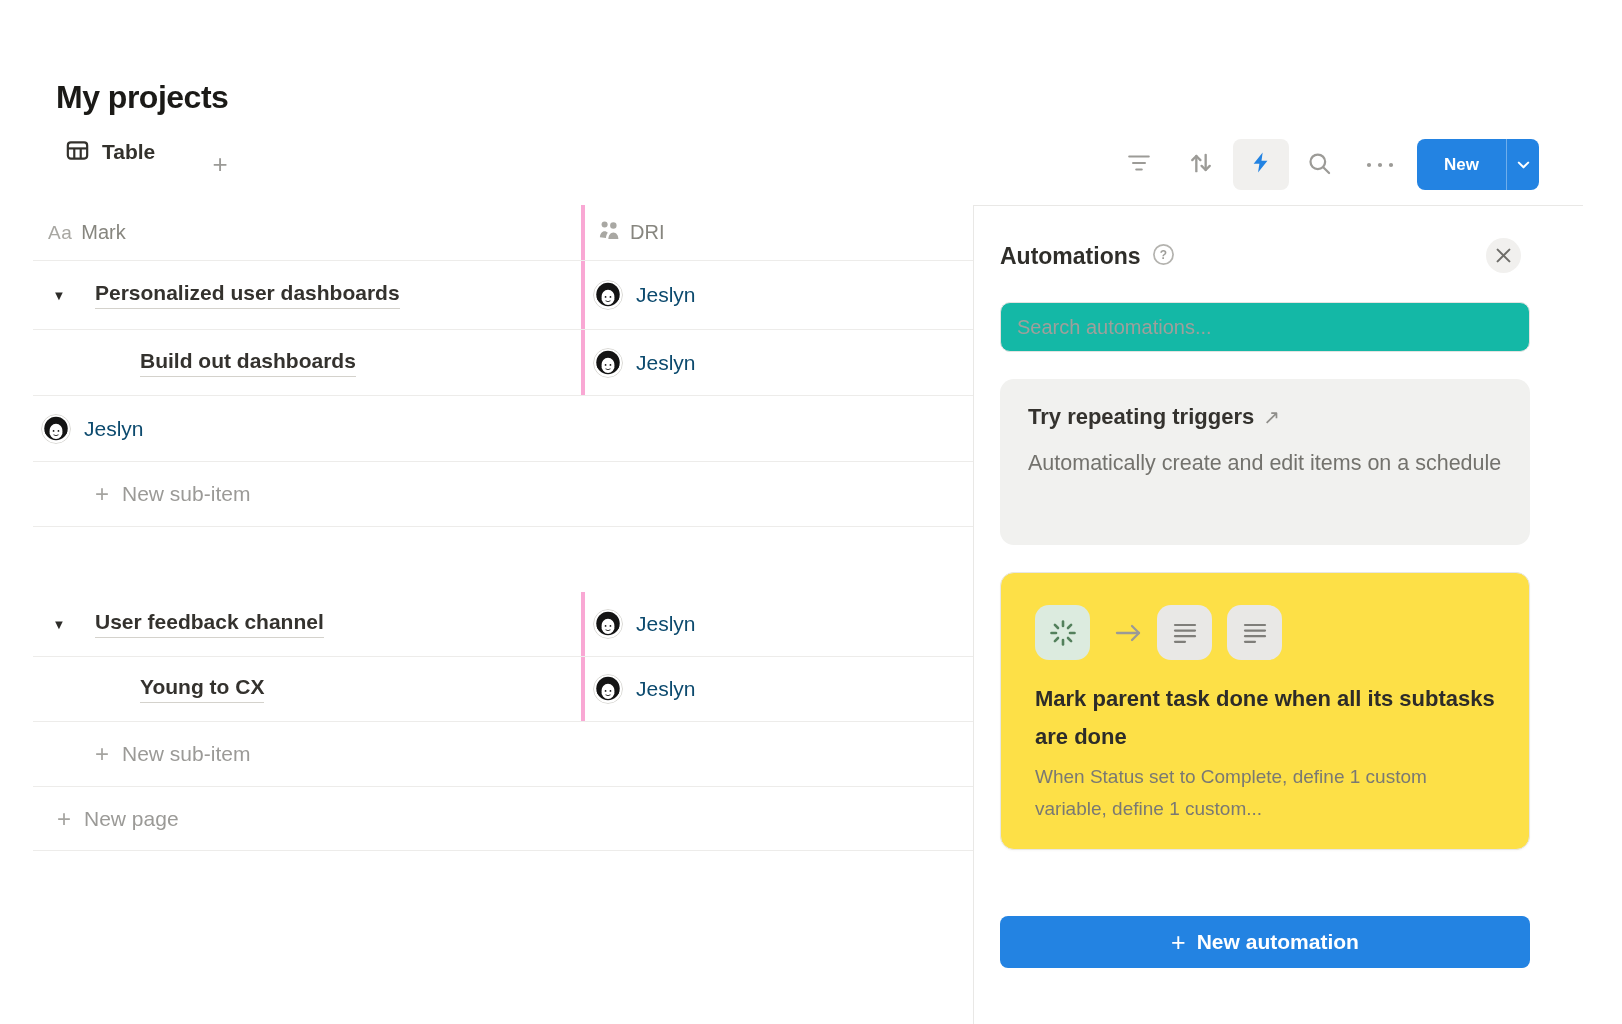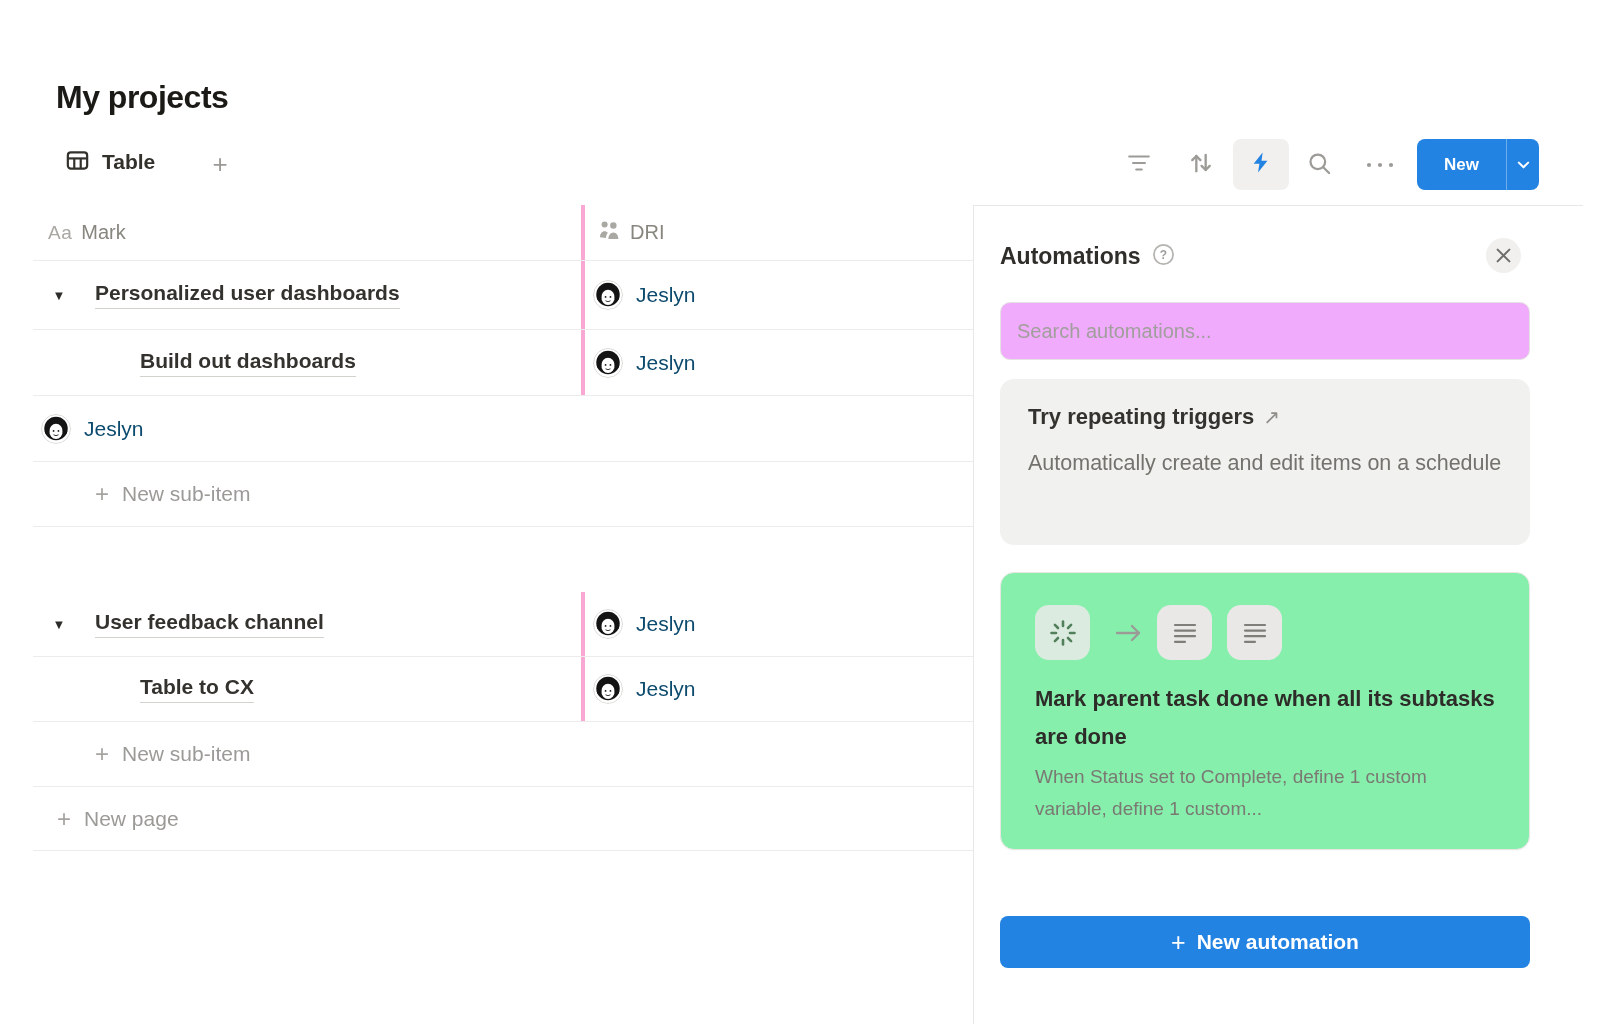--- a/index.html
+++ b/index.html
@@ -3,21 +3,21 @@
 <meta charset="utf-8">
 <style>
   * { margin:0; padding:0; box-sizing:border-box; }
   html,body { background:#fff; }
   body { font-family:"Liberation Sans","DejaVu Sans",sans-serif; color:#37352F; }
   #app { position:relative; width:1622px; height:1024px; background:#fff; overflow:hidden; }
 
   
   .page-title { position:absolute; left:56px; top:36px; font-size:32px; font-weight:800; letter-spacing:-0.5px; color:#1b1a17;margin-top:43px; }
 
-  .viewbar-tab { position:absolute; left:66px; top:140px; height:44px; display:flex; align-items:center; gap:13px; cursor:pointer; }
+  .viewbar-tab { position:absolute; left:66px; top:130px; height:44px; display:flex; align-items:center; gap:13px; cursor:pointer; }
   .viewbar-tab .tab-label { font-size:21px; font-weight:700; color:#33312c; }
   .viewbar-plus { position:absolute; left:200px; top:144px; width:40px; height:40px; display:flex; align-items:center; justify-content:center; font-size:26px; font-weight:400; color:#9B9A97; cursor:pointer; }
 
   
   .tb-icon { position:absolute; top:150px; width:30px; height:30px; display:flex; align-items:center; justify-content:center; cursor:pointer; }
   .bolt-box { position:absolute; left:1233px; top:139px; width:56px; height:51px; background:#F1F0EE; border-radius:8px; display:flex; align-items:center; justify-content:center; cursor:pointer; }
   .new-btn { position:absolute; left:1417px; top:139px; width:122px; height:51px; background:#2383E2; border-radius:8px; display:flex; align-items:stretch; color:#fff; cursor:pointer; overflow:hidden; }
   .new-btn .new-label { flex:1; display:flex; align-items:center; justify-content:center; font-size:17px; font-weight:700; }
   .new-btn .new-divider { width:1px; background:rgba(255,255,255,0.35); margin:0; }
   .new-btn .new-caret { width:32px; display:flex; align-items:center; justify-content:center; }
@@ -50,29 +50,29 @@
   .newrow-cell .plus { font-size:24px; font-weight:400; color:#A5A4A0; }
   .newrow-cell .nlabel { font-size:21px; }
   .cell-name.newsub { padding-left:62px; }
   .cell-name.newpage { padding-left:24px; }
 
   
   .panel-head { position:absolute; left:1000px; top:236px; height:40px; display:flex; align-items:center; gap:11px; }
   .panel-title { font-size:23px; font-weight:700; color:#2f2e2a; }
   .close-btn { position:absolute; left:1486px; top:238px; width:35px; height:35px; border-radius:50%; background:#F1F0EE; display:flex; align-items:center; justify-content:center; cursor:pointer; }
 
-  .search-box { position:absolute; left:1000px; top:302px; width:530px; height:58px; background:#f0abfc; border:1px solid #E4E3E1; border-radius:10px; padding:0 16px; font-size:20px; color:#37352F; font-family:"Liberation Sans","DejaVu Sans",sans-serif; outline:none; }
+  .search-box { position:absolute; left:1000px; top:302px; width:530px; height:50px; background:#14b8a6; border:1px solid #E4E3E1; border-radius:10px; padding:0 16px; font-size:20px; color:#37352F; font-family:"Liberation Sans","DejaVu Sans",sans-serif; outline:none; }
   .search-box::placeholder { color:#A09F9B; }
 
   .promo-card { position:absolute; left:1000px; top:379px; width:530px; height:166px; background:#F1F1EF; border-radius:14px; padding:25px 28px; cursor:pointer; }
   .promo-title { font-size:22px; font-weight:700; color:#34322E; display:flex; align-items:center; gap:9px; }
   .promo-title .ne-arrow { font-size:20px; font-weight:400; color:#8F8E8A; }
   .promo-body { margin-top:13px; font-size:21.5px; line-height:40px; color:#73726D; }
 
-  .auto-card { position:absolute; left:1000px; top:572px; width:530px; height:278px; background:#86efac; border:1px solid #E8E7E4; border-radius:14px; padding:32px 34px 0 34px; box-shadow:0 1px 2px rgba(0,0,0,0.03); cursor:pointer; }
+  .auto-card { position:absolute; left:1000px; top:572px; width:530px; height:278px; background:#fde047; border:1px solid #E8E7E4; border-radius:14px; padding:32px 34px 0 34px; box-shadow:0 1px 2px rgba(0,0,0,0.03); cursor:pointer; }
   .auto-icons { display:flex; align-items:center; }
   .sq-icon { width:55px; height:55px; border-radius:14px; display:flex; align-items:center; justify-content:center; flex:none; }
   .sq-green { background:#DCEBDF; }
   .sq-gray  { background:#E9E8E6; margin-left:15px; }
   .flow-arrow { margin:0 13px 0 24px; display:flex; align-items:center; }
   .auto-title { margin-top:20px; font-size:22px; font-weight:700; line-height:38px; color:#2D2C29; }
   .auto-desc { margin-top:5px; font-size:19px; line-height:32px; color:#7A7973; }
 
   .new-automation-btn { position:absolute; left:1000px; top:916px; width:530px; height:52px; background:#2383E2; border:none; border-radius:8px; display:flex; align-items:center; justify-content:center; gap:11px; color:#fff; font-size:21px; font-weight:700; font-family:"Liberation Sans","DejaVu Sans",sans-serif; cursor:pointer; }
   .new-automation-btn .plus-w { font-size:25px; font-weight:400; }
@@ -249,21 +249,21 @@
           <circle cx="13.4" cy="18" r="0.95" fill="#141414"></circle>
           <circle cx="18.6" cy="18" r="0.95" fill="#141414"></circle>
           <path d="M13.7 22.4q2.3 1.7 4.6 0" stroke="#141414" stroke-width="0.9" fill="none" stroke-linecap="round"></path>
         </svg>
       <span class="dri-name">Jeslyn</span>
     </div>
   </div>
 
   <div class="trow" style="top:657px;height:65px;">
     <div class="cell-name lvl1">
-      <span class="name-link">Table to CX</span>
+      <span class="name-link">Young to CX</span>
     </div>
     <div class="cell-dri">
       <svg class="avatar" viewBox="0 0 32 32">
           <circle cx="16" cy="16" r="15.5" fill="#fff" stroke="#D8D6D2"></circle>
           <circle cx="16" cy="15.5" r="12.5" fill="#141414"></circle>
           <ellipse cx="16" cy="18.5" rx="7.2" ry="8.2" fill="#fff"></ellipse>
           <ellipse cx="6.6" cy="18.5" rx="2.4" ry="3.4" fill="#141414"></ellipse>
           <ellipse cx="25.4" cy="18.5" rx="2.4" ry="3.4" fill="#141414"></ellipse>
           <circle cx="13.4" cy="18" r="0.95" fill="#141414"></circle>
           <circle cx="18.6" cy="18" r="0.95" fill="#141414"></circle>

